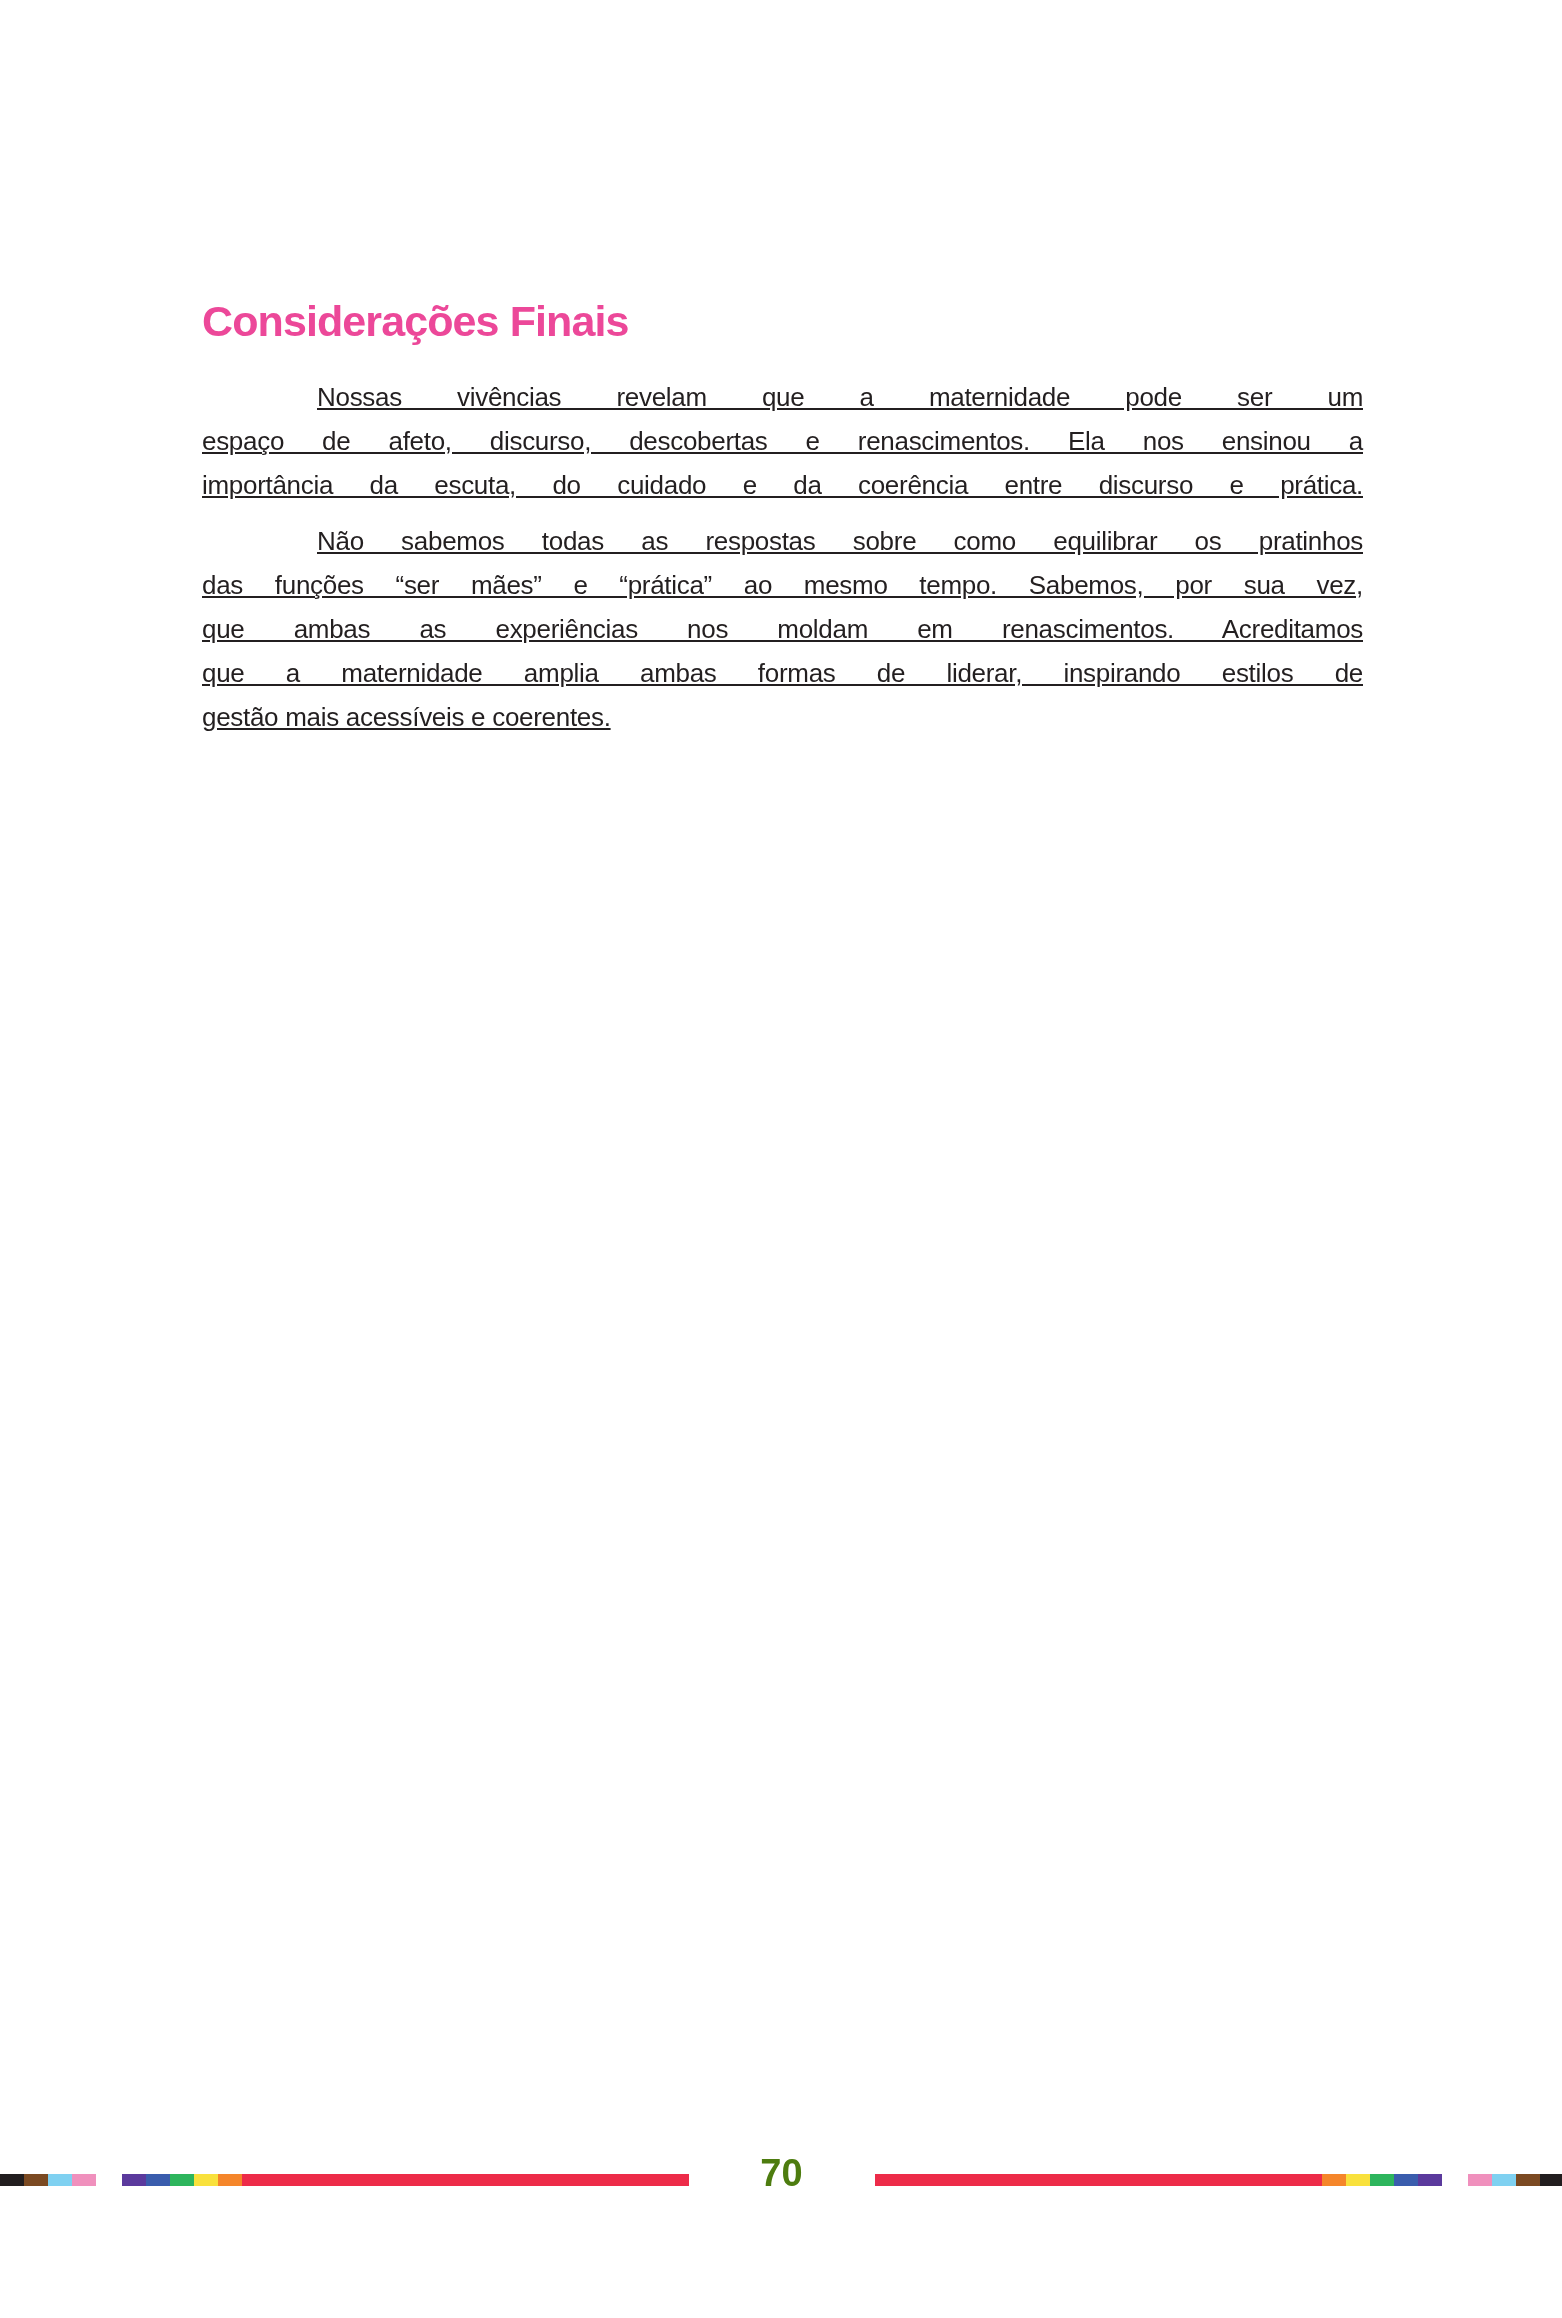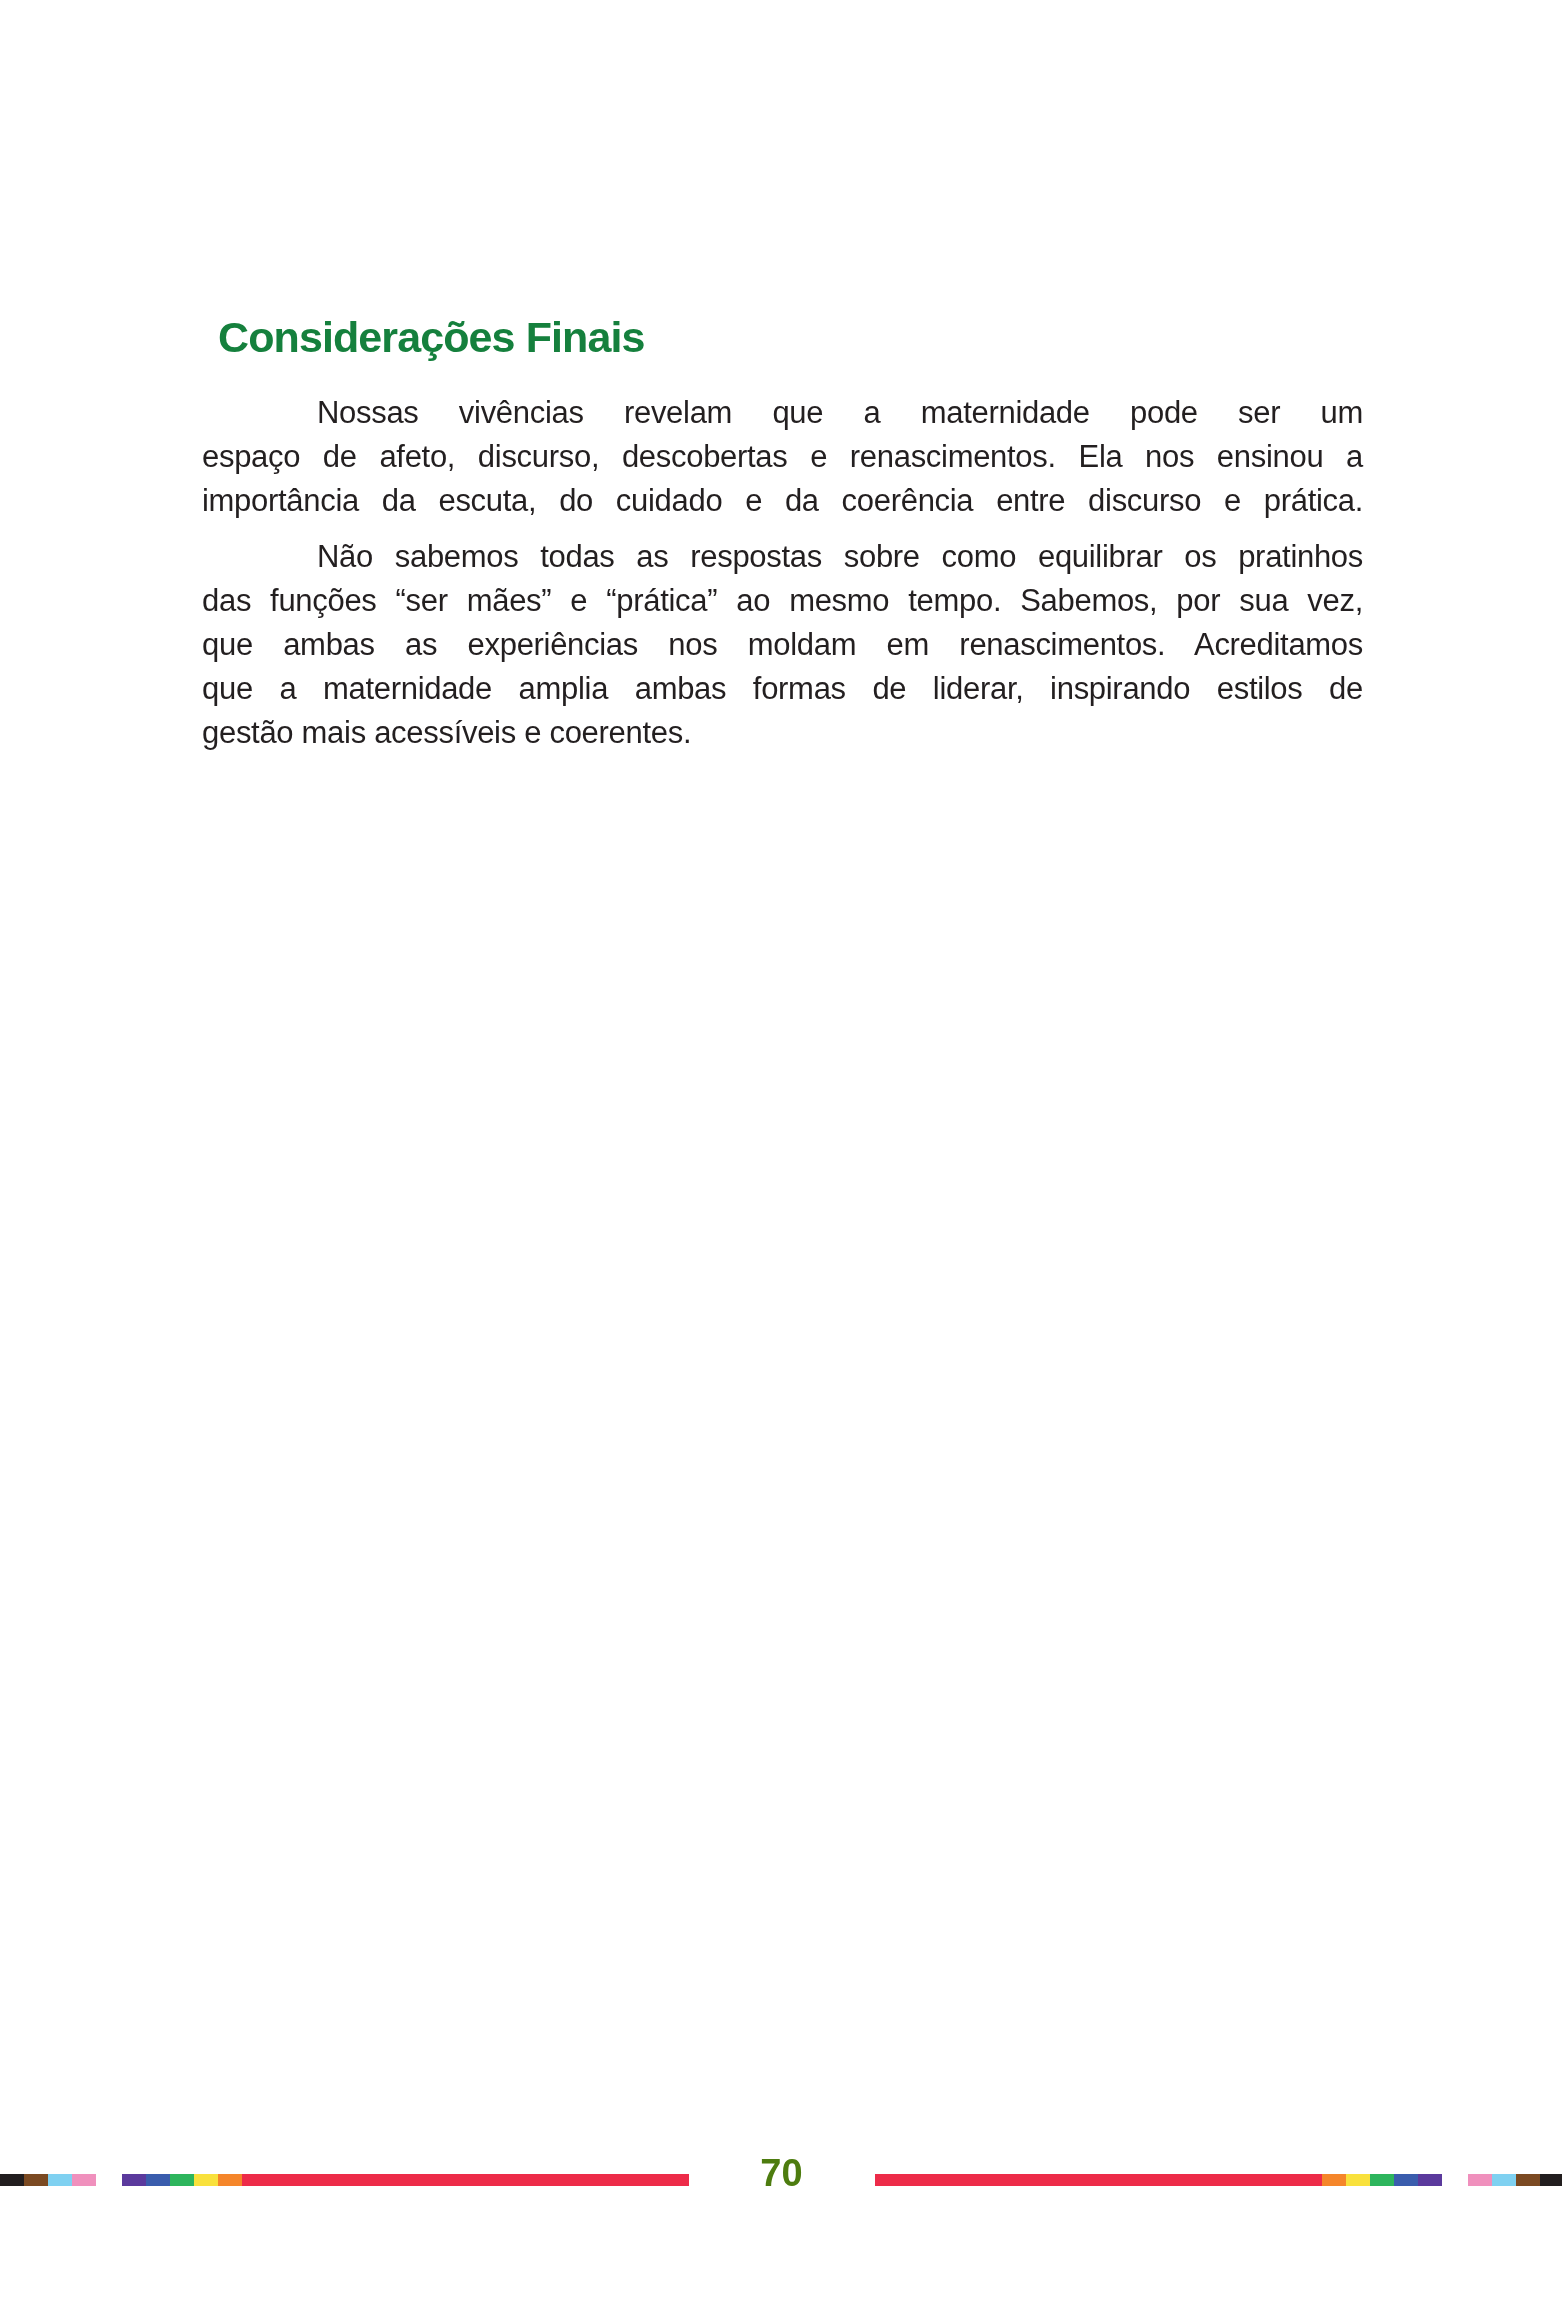--- a/index.html
+++ b/index.html
@@ -15,46 +15,47 @@
     overflow: hidden;
     font-family: "Liberation Sans", sans-serif;
   }
   .content {
     position: absolute;
     left: 202px;
     top: 300px;
     width: 1161px;
   }
   .heading {
-    margin: 16px;
+    margin: 0;
     font-size: 43px;
     line-height: 43px;
     font-weight: bold;
     letter-spacing: -0.9px;
-    color: #15803d;
+    color: #ec4899;
   }
   .paragraph {
     margin: 0;
     color: #231f20;
   }
   .paragraph.first {
     margin-top: 32px;
   }
   .paragraph.second {
     margin-top: 12px;
   }
   .line {
-    font-size: 31px;
+    font-size: 26px;
     line-height: 44px;
     letter-spacing: -0.3px;
     color: #231f20;
     text-align: justify;
     text-align-last: justify;
     text-justify: inter-word;
     white-space: normal;
+    text-decoration: underline;
   }
   .line.indent {
     text-indent: 115px;
   }
   .line.last-left {
     text-align: right;
     text-align-last: left;
   }
   .footer-bar {
     position: absolute;

